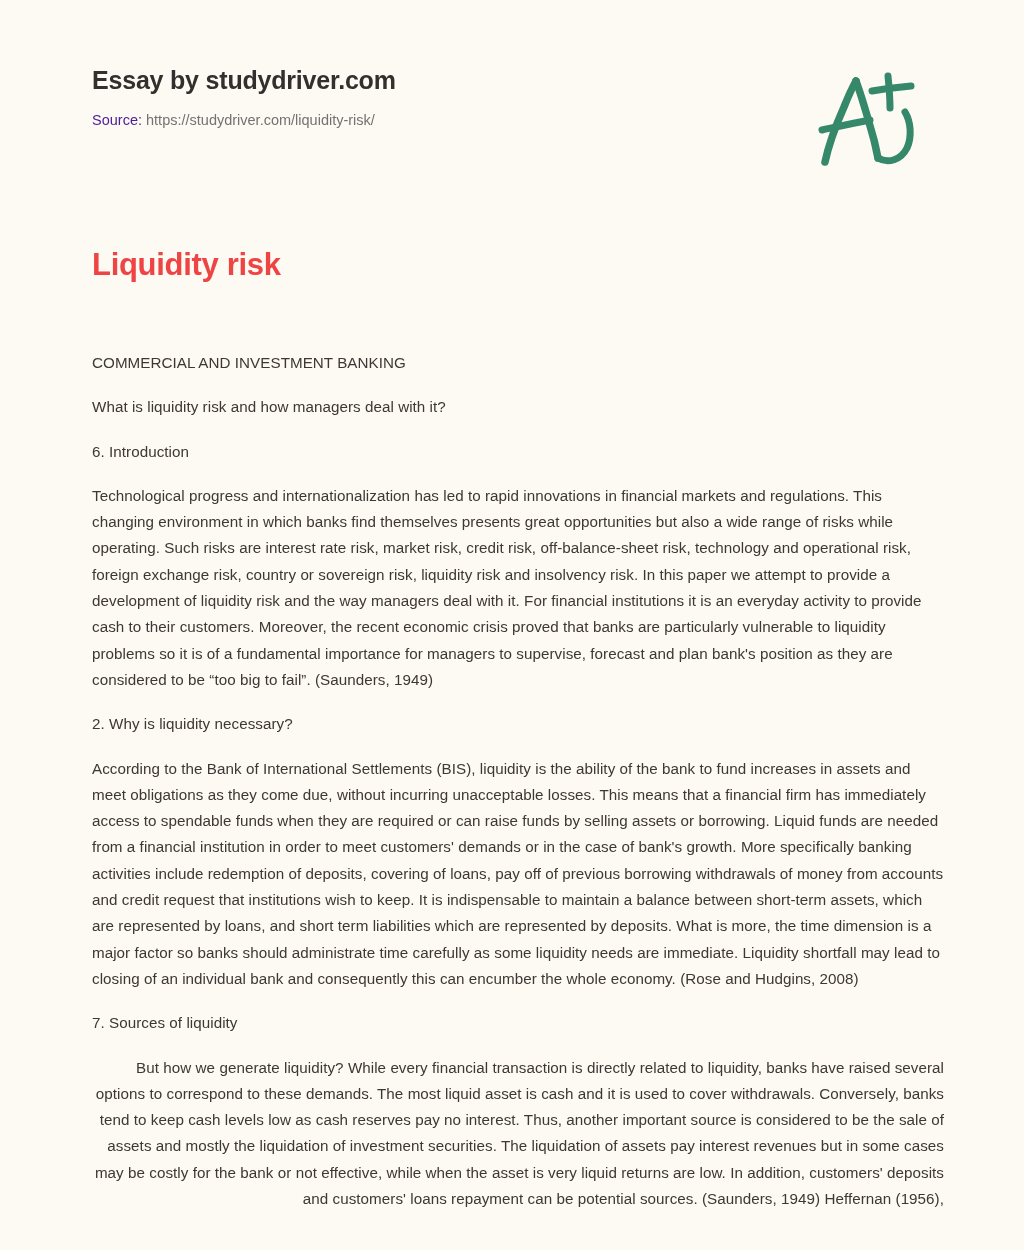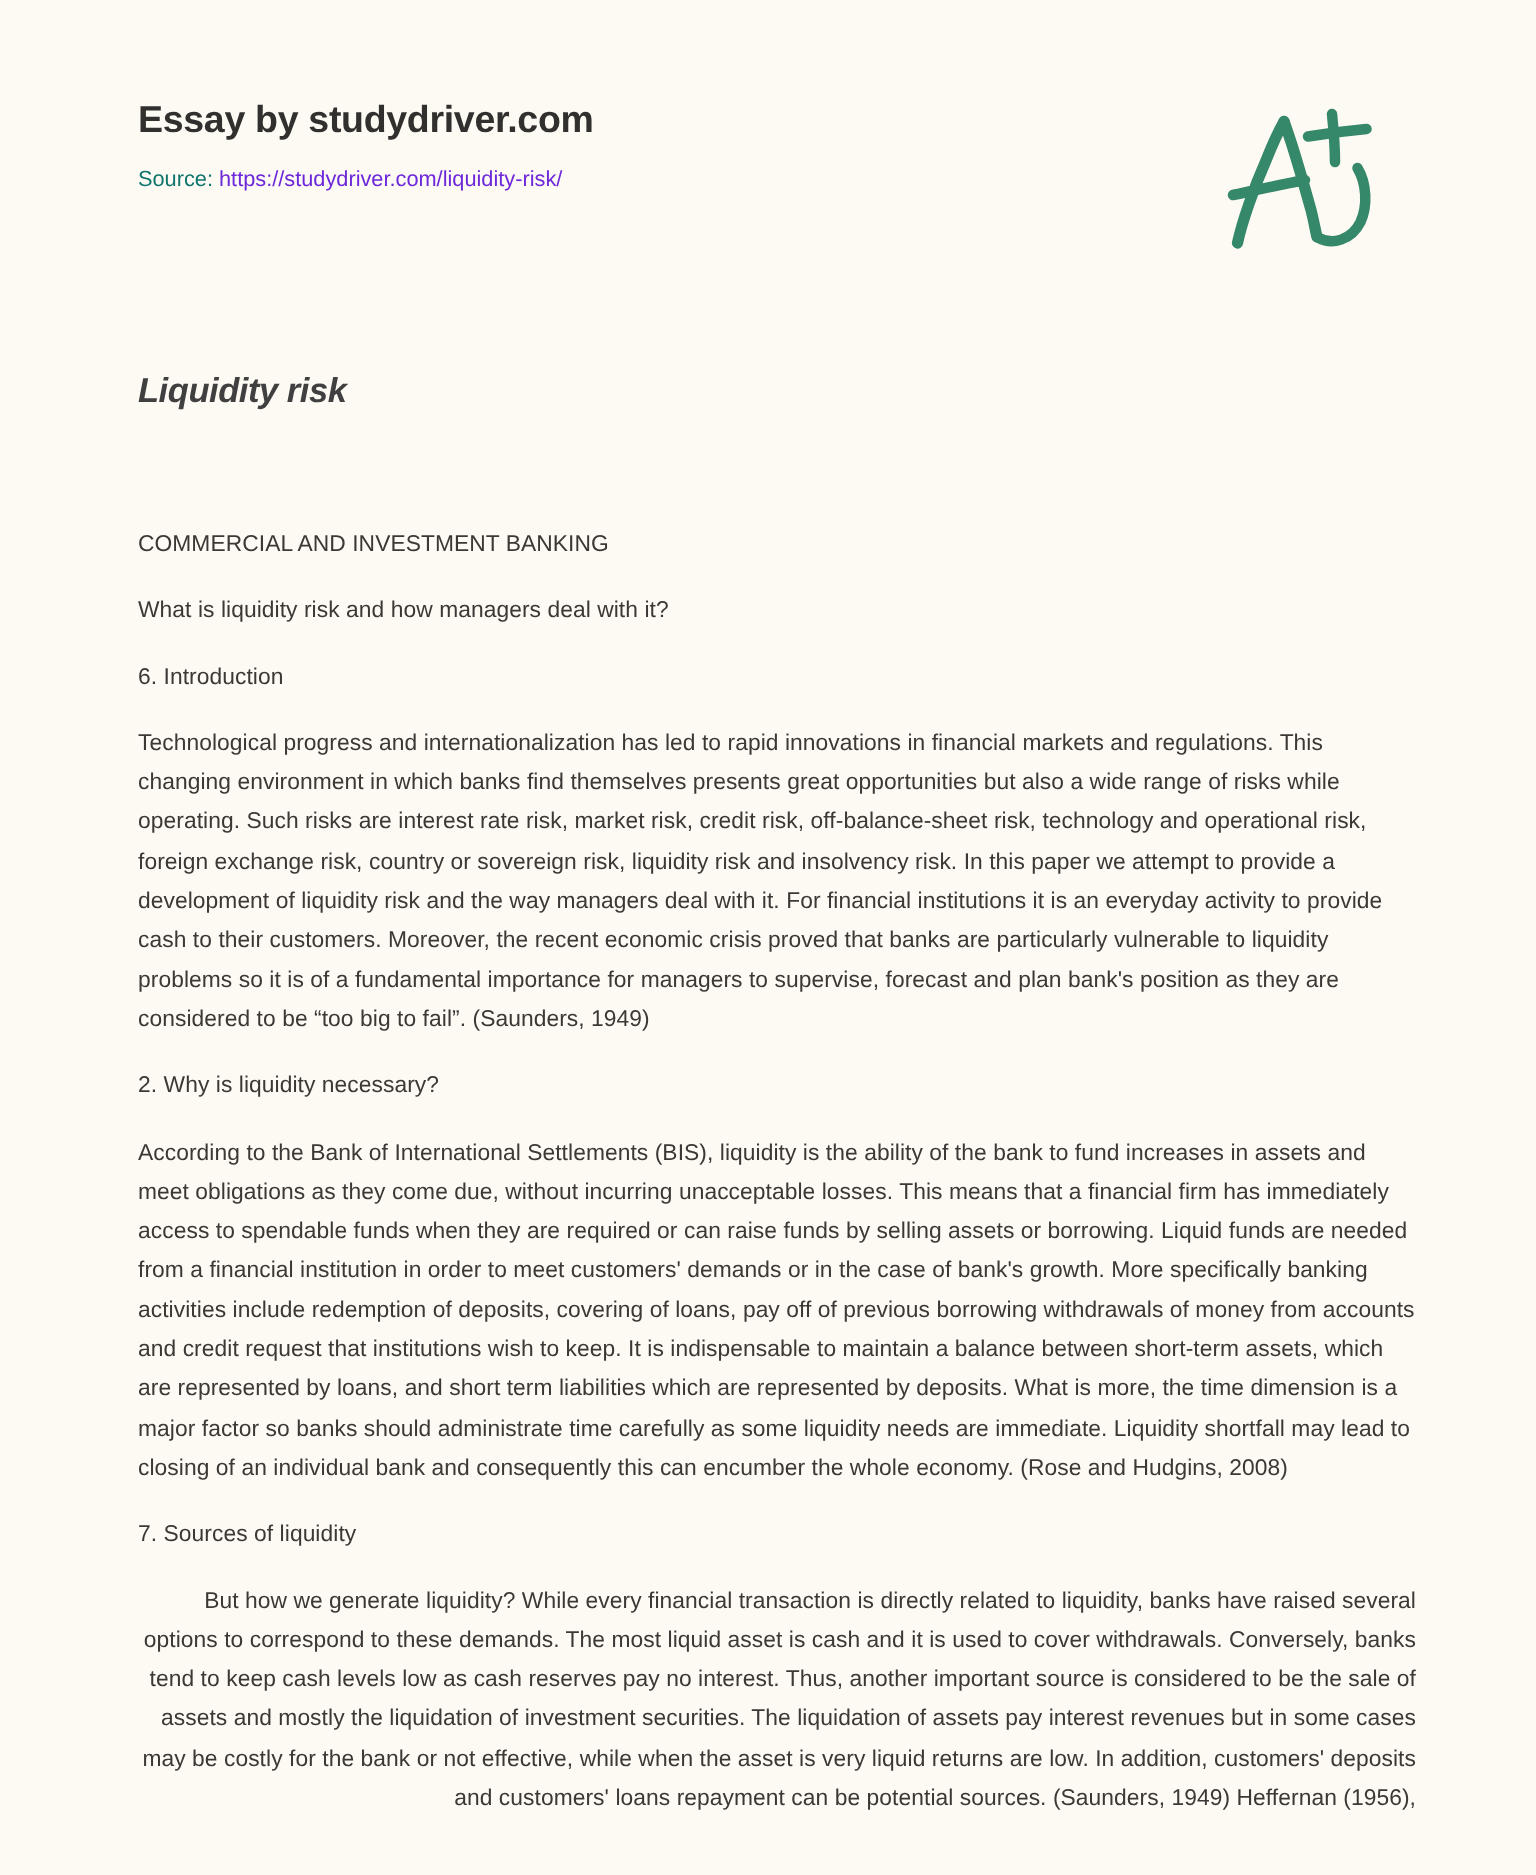--- a/index.html
+++ b/index.html
@@ -52,25 +52,25 @@
 
   .source-line {
     margin-top: 17px;
     font-size: 14.5px;
     color: #8d8a86;
     white-space: nowrap;
     line-height: 1.2;
   }
 
   .source-label {
-    color: #0f766e;
+    color: #4c1d95;
   }
 
   .source-url {
-    color: #6d28d9;
+    color: #737373;
     text-decoration: none;
   }
 
   
   .logo {
     position: absolute;
     left: 812px;
     top: 68px;
     width: 110px;
     height: 105px;
@@ -79,27 +79,26 @@
     display: block;
     width: 110px;
     height: 105px;
   }
 
   
   .doc-title {
     position: absolute;
     left: 92px;
     top: 246px;
-    font-size: 23px;
+    font-size: 31px;
     font-weight: 600;
-    color: #404040;
+    color: #ef4444;
     letter-spacing: -0.3px;
     line-height: 1.25;
     margin: 0;
-    font-style: italic;
   }
 
   .content {
     position: absolute;
     left: 92px;
     top: 350px;
     width: 852px;
   }
 
   .content p {

